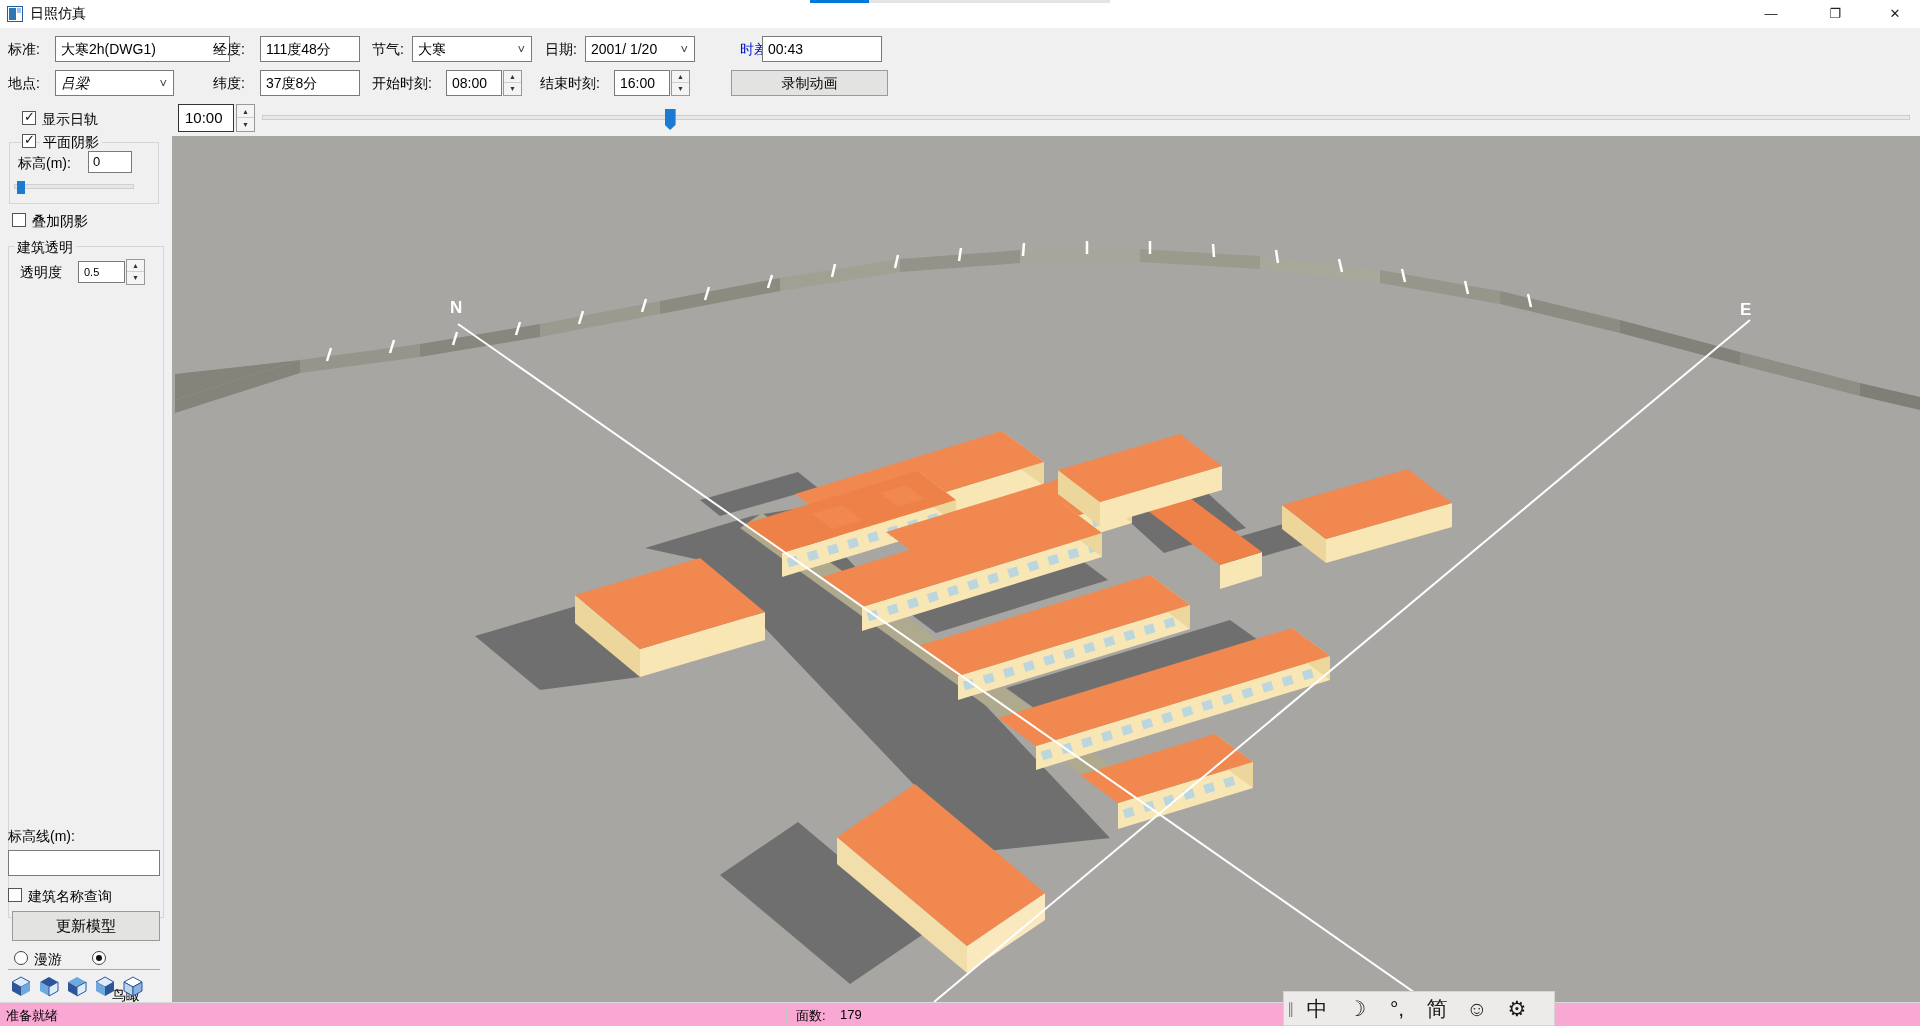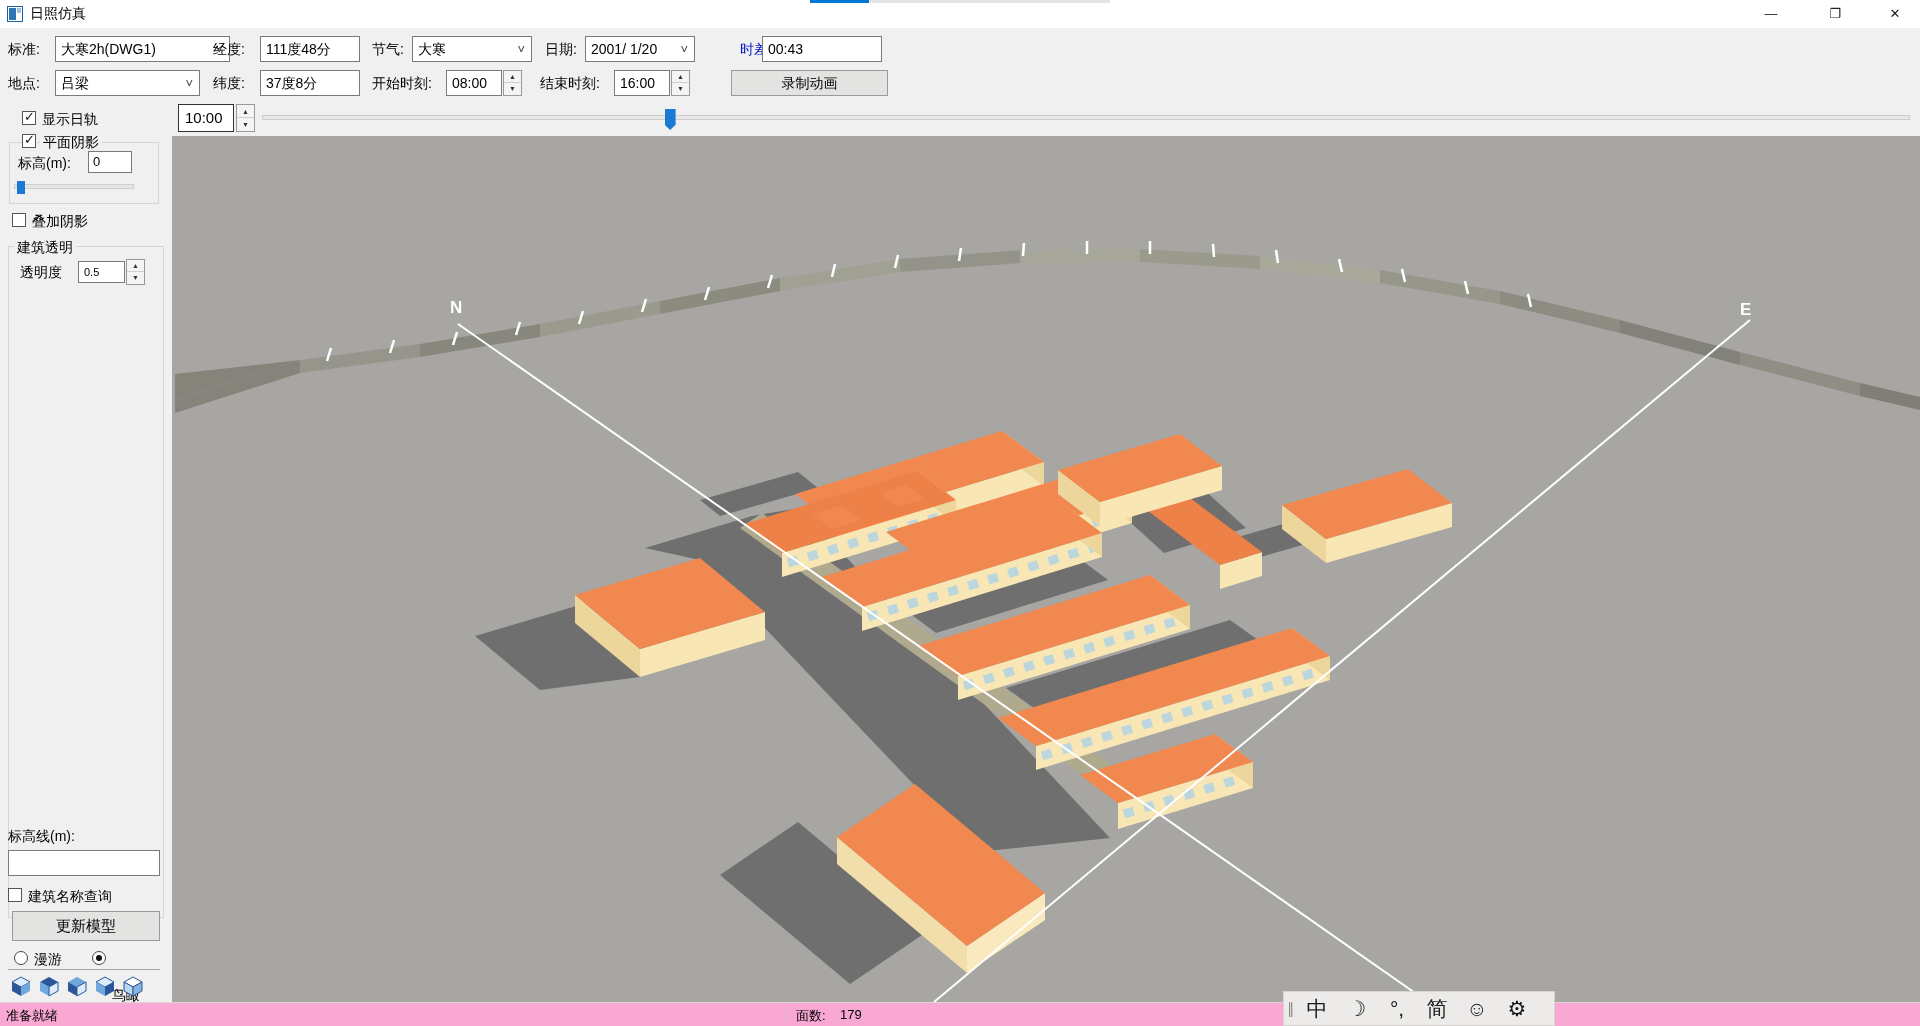--- a/index.html
+++ b/index.html
@@ -89,21 +89,21 @@
   <span class="tb-label" style="left:213px;top:13px;">经度:</span>
   <span class="tb-box" style="left:260px;top:8px;width:100px;">111度48分</span>
   <span class="tb-label" style="left:372px;top:13px;">节气:</span>
   <span class="tb-box combo" style="left:412px;top:8px;width:120px;">大寒</span>
   <span class="tb-label" style="left:545px;top:13px;">日期:</span>
   <span class="tb-box combo" style="left:585px;top:8px;width:110px;">2001/ 1/20</span>
   <span class="tb-label blue" style="left:740px;top:13px;">时差:</span>
   <span class="tb-box" style="left:762px;top:8px;width:120px;">00:43</span>
 
   <span class="tb-label" style="left:8px;top:47px;">地点:</span>
-  <span class="tb-box combo" style="left:55px;top:42px;width:145px;">吕梁</span>
+  <span class="tb-box combo" style="left:55px;top:42px;width:119px;font-style:italic;">吕梁</span>
   <span class="tb-label" style="left:213px;top:47px;">纬度:</span>
   <span class="tb-box" style="left:260px;top:42px;width:100px;">37度8分</span>
   <span class="tb-label" style="left:372px;top:47px;">开始时刻:</span>
   <span class="tb-box" style="left:446px;top:42px;width:56px;">08:00</span>
   <span class="spinpair" style="left:503px;top:42px;">
       <span class="up">▲</span>
       <span class="dn">▼</span>
     </span>
   <span class="tb-label" style="left:540px;top:47px;">结束时刻:</span>
   <span class="tb-box" style="left:614px;top:42px;width:56px;">16:00</span>

